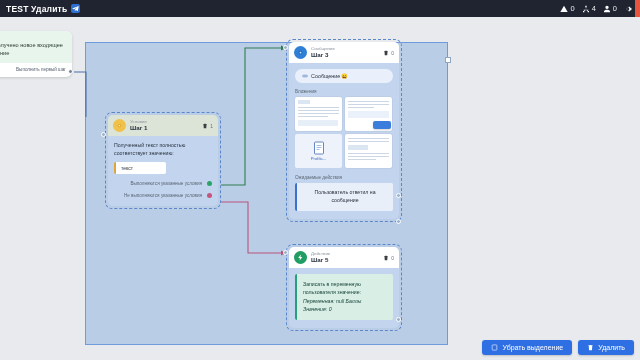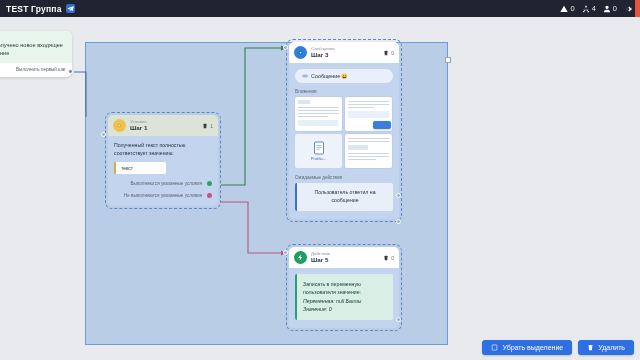--- a/index.html
+++ b/index.html
@@ -169,21 +169,21 @@
 
   .canvas-handle {
     position: absolute; width: 6px; height: 6px;
     border: 1px solid #8fa7c4; background: #ffffff;
   }
 </style>
 </head>
 <body>
 
 <div class="topbar">
-  <span class="topbar-title">TEST Группа</span>
+  <span class="topbar-title">TEST Удалить</span>
   <span class="topbar-badge">
     <svg width="7" height="7" viewBox="0 0 24 24">
         <path fill="#ffffff" d="M21 4 2.6 11.2c-1 .4-1 1.8 0 2.1l4.6 1.4L19 7l-9.3 8.6.3 4.9c.5 0 .8-.2 1.1-.5l2.6-2.5 4.5 3.3c.8.5 1.4.2 1.6-.8L22.9 5.6c.3-1.2-.5-1.8-1.9-1.6z"></path>
       </svg>
   </span>
 
   <div class="topbar-right">
     <span class="stat">
       <svg width="8" height="8" viewBox="0 0 24 24">
           <path fill="#ffffff" d="M12 2 1 21h22L12 2zm1 14h-2v2h2v-2zm0-7h-2v5h2V9z"></path>

